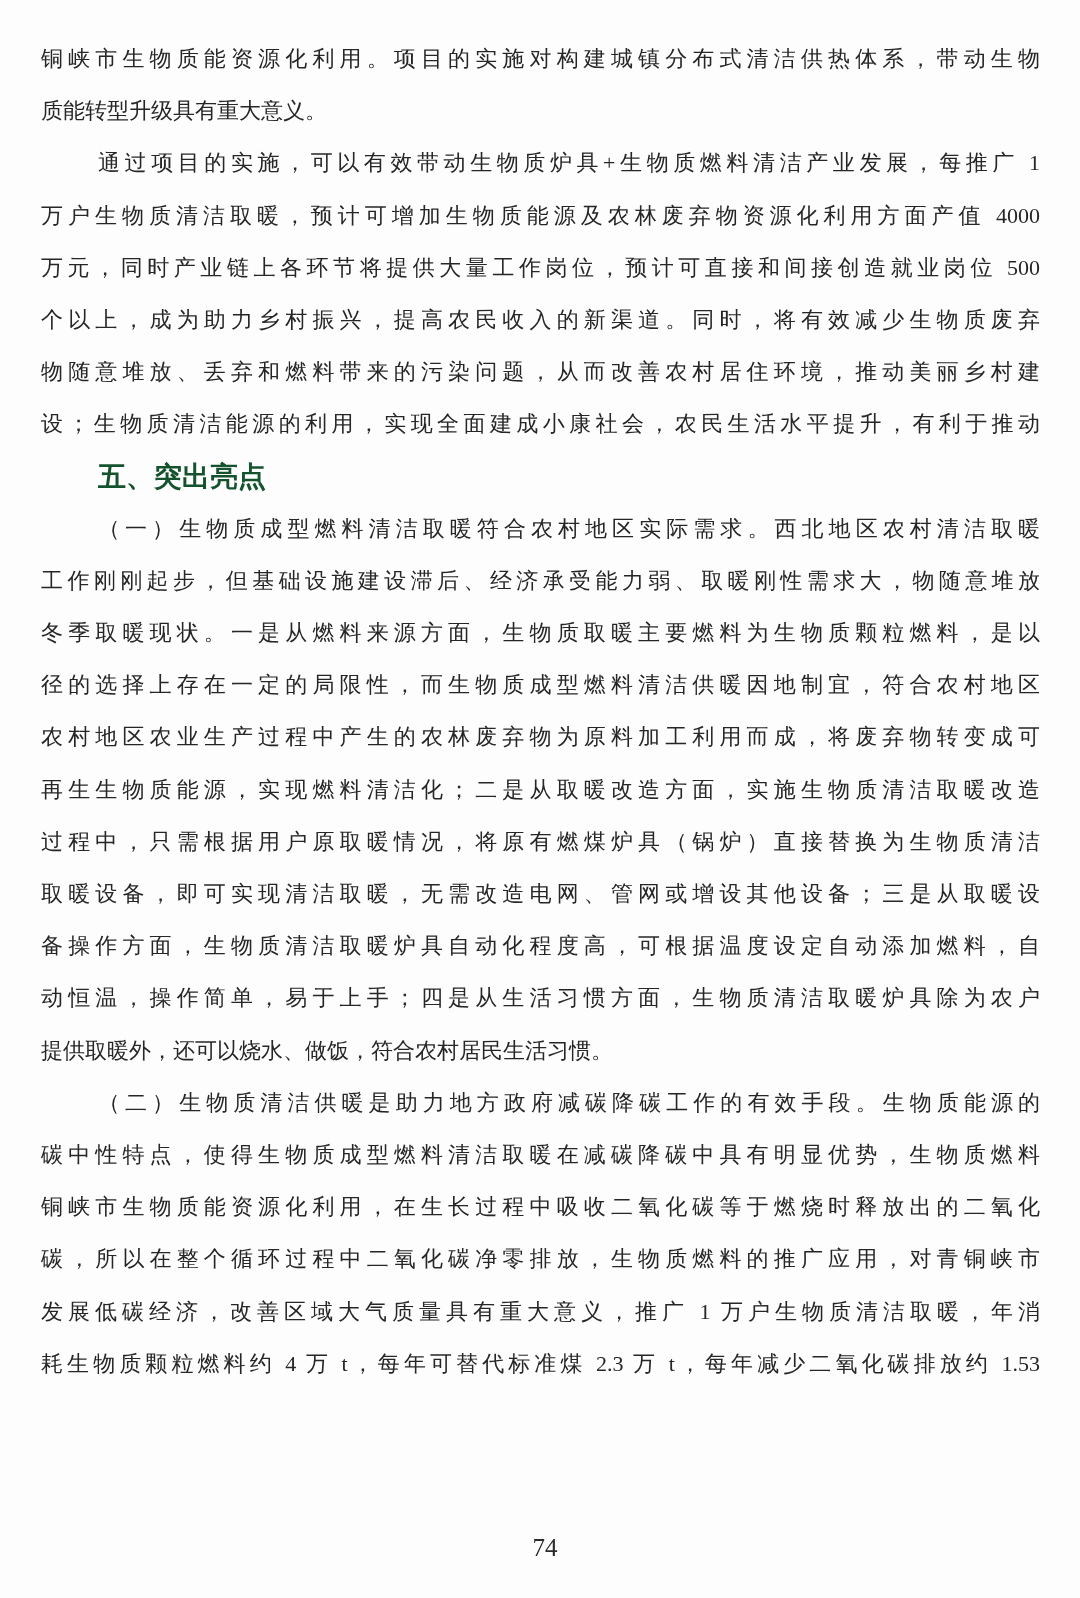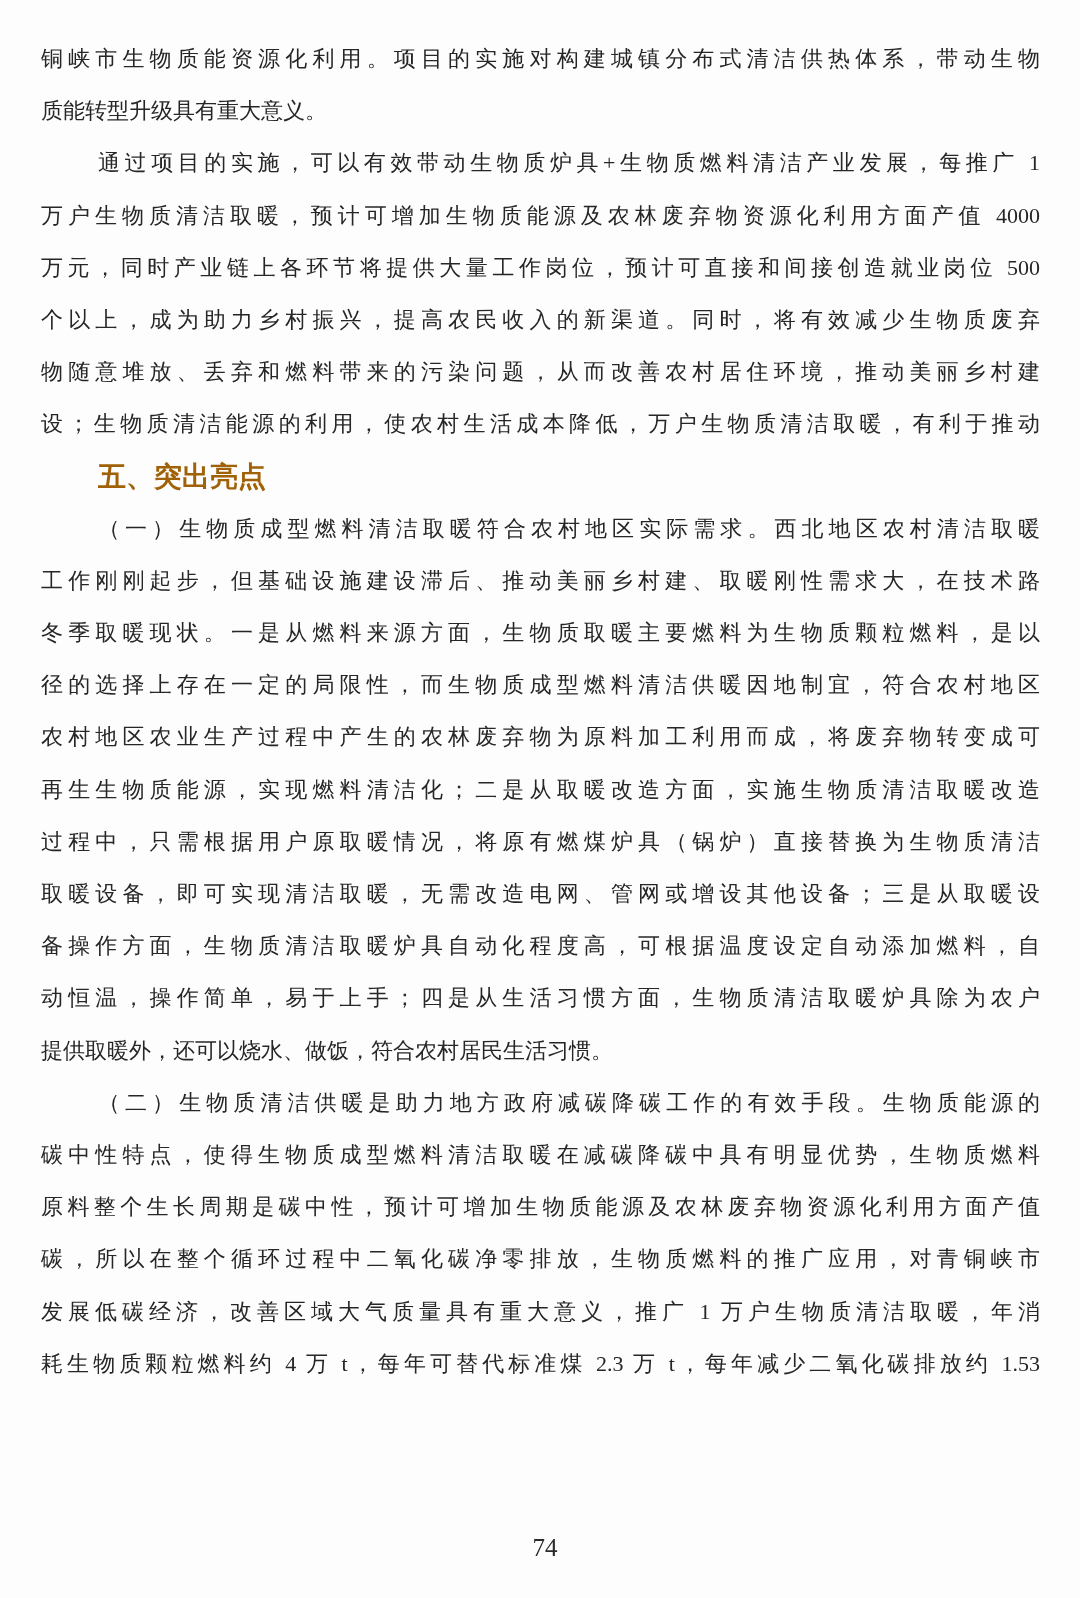--- a/index.html
+++ b/index.html
@@ -33,21 +33,21 @@
   .line.just {
     white-space: normal;
     text-align: justify;
     text-align-last: justify;
   }
   .line.ind { padding-left: 57px; }
   .line.head {
     font-family: "Liberation Sans", "DejaVu Sans", sans-serif;
     font-weight: 700;
     font-size: 28px;
-    color: #a16207;
+    color: #14532d;
   }
   .pageno {
     position: absolute;
     left: 10px; right: 0;
     top: 1534px;
     text-align: center;
     font-size: 25px;
     color: #2b2b2b;
   }
 </style>
@@ -59,41 +59,41 @@
       <div>
         <div class="line just">铜峡市生物质能资源化利用。项目的实施对构建城镇分布式清洁供热体系，带动生物</div>
         <div class="line">质能转型升级具有重大意义。</div>
       </div>
       <div>
         <div class="line ind just">通过项目的实施，可以有效带动生物质炉具+生物质燃料清洁产业发展，每推广 1</div>
         <div class="line just">万户生物质清洁取暖，预计可增加生物质能源及农林废弃物资源化利用方面产值 4000</div>
         <div class="line just">万元，同时产业链上各环节将提供大量工作岗位，预计可直接和间接创造就业岗位 500</div>
         <div class="line just">个以上，成为助力乡村振兴，提高农民收入的新渠道。同时，将有效减少生物质废弃</div>
         <div class="line just">物随意堆放、丢弃和燃料带来的污染问题，从而改善农村居住环境，推动美丽乡村建</div>
-        <div class="line just">设；生物质清洁能源的利用，使农村生活成本降低，万户生物质清洁取暖，有利于推动</div>
+        <div class="line just">设；生物质清洁能源的利用，实现全面建成小康社会，农民生活水平提升，有利于推动</div>
       </div>
       <div>
         <div class="line head ind">五、突出亮点</div>
       </div>
       <div>
         <div class="line ind just">（一）生物质成型燃料清洁取暖符合农村地区实际需求。西北地区农村清洁取暖</div>
-        <div class="line just">工作刚刚起步，但基础设施建设滞后、推动美丽乡村建、取暖刚性需求大，在技术路</div>
+        <div class="line just">工作刚刚起步，但基础设施建设滞后、经济承受能力弱、取暖刚性需求大，物随意堆放</div>
         <div class="line just">冬季取暖现状。一是从燃料来源方面，生物质取暖主要燃料为生物质颗粒燃料，是以</div>
         <div class="line just">径的选择上存在一定的局限性，而生物质成型燃料清洁供暖因地制宜，符合农村地区</div>
         <div class="line just">农村地区农业生产过程中产生的农林废弃物为原料加工利用而成，将废弃物转变成可</div>
         <div class="line just">再生生物质能源，实现燃料清洁化；二是从取暖改造方面，实施生物质清洁取暖改造</div>
         <div class="line just">过程中，只需根据用户原取暖情况，将原有燃煤炉具（锅炉）直接替换为生物质清洁</div>
         <div class="line just">取暖设备，即可实现清洁取暖，无需改造电网、管网或增设其他设备；三是从取暖设</div>
         <div class="line just">备操作方面，生物质清洁取暖炉具自动化程度高，可根据温度设定自动添加燃料，自</div>
         <div class="line just">动恒温，操作简单，易于上手；四是从生活习惯方面，生物质清洁取暖炉具除为农户</div>
         <div class="line">提供取暖外，还可以烧水、做饭，符合农村居民生活习惯。</div>
       </div>
       <div>
         <div class="line ind just">（二）生物质清洁供暖是助力地方政府减碳降碳工作的有效手段。生物质能源的</div>
         <div class="line just">碳中性特点，使得生物质成型燃料清洁取暖在减碳降碳中具有明显优势，生物质燃料</div>
-        <div class="line just">原料整个生长周期是碳中性，预计可增加生物质能源及农林废弃物资源化利用方面产值</div>
+        <div class="line just">铜峡市生物质能资源化利用，在生长过程中吸收二氧化碳等于燃烧时释放出的二氧化</div>
         <div class="line just">碳，所以在整个循环过程中二氧化碳净零排放，生物质燃料的推广应用，对青铜峡市</div>
         <div class="line just">发展低碳经济，改善区域大气质量具有重大意义，推广 1 万户生物质清洁取暖，年消</div>
         <div class="line just">耗生物质颗粒燃料约 4 万 t，每年可替代标准煤 2.3 万 t，每年减少二氧化碳排放约 1.53</div>
       </div>
     </div>
   <div class="pageno">74</div>
 </div>
 
 </body></html>

